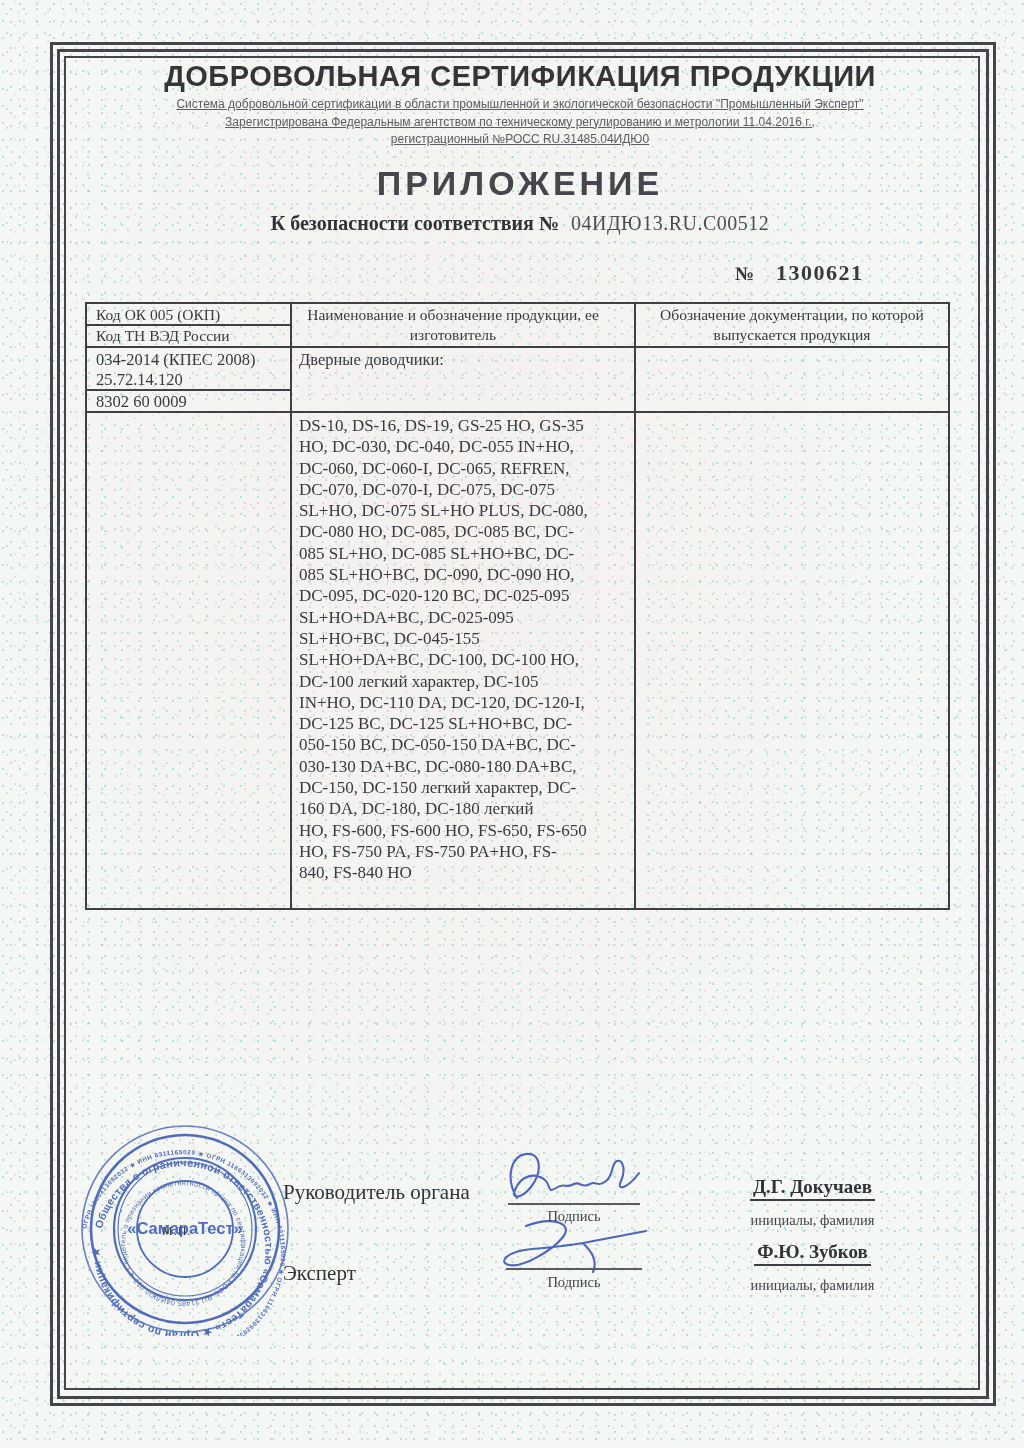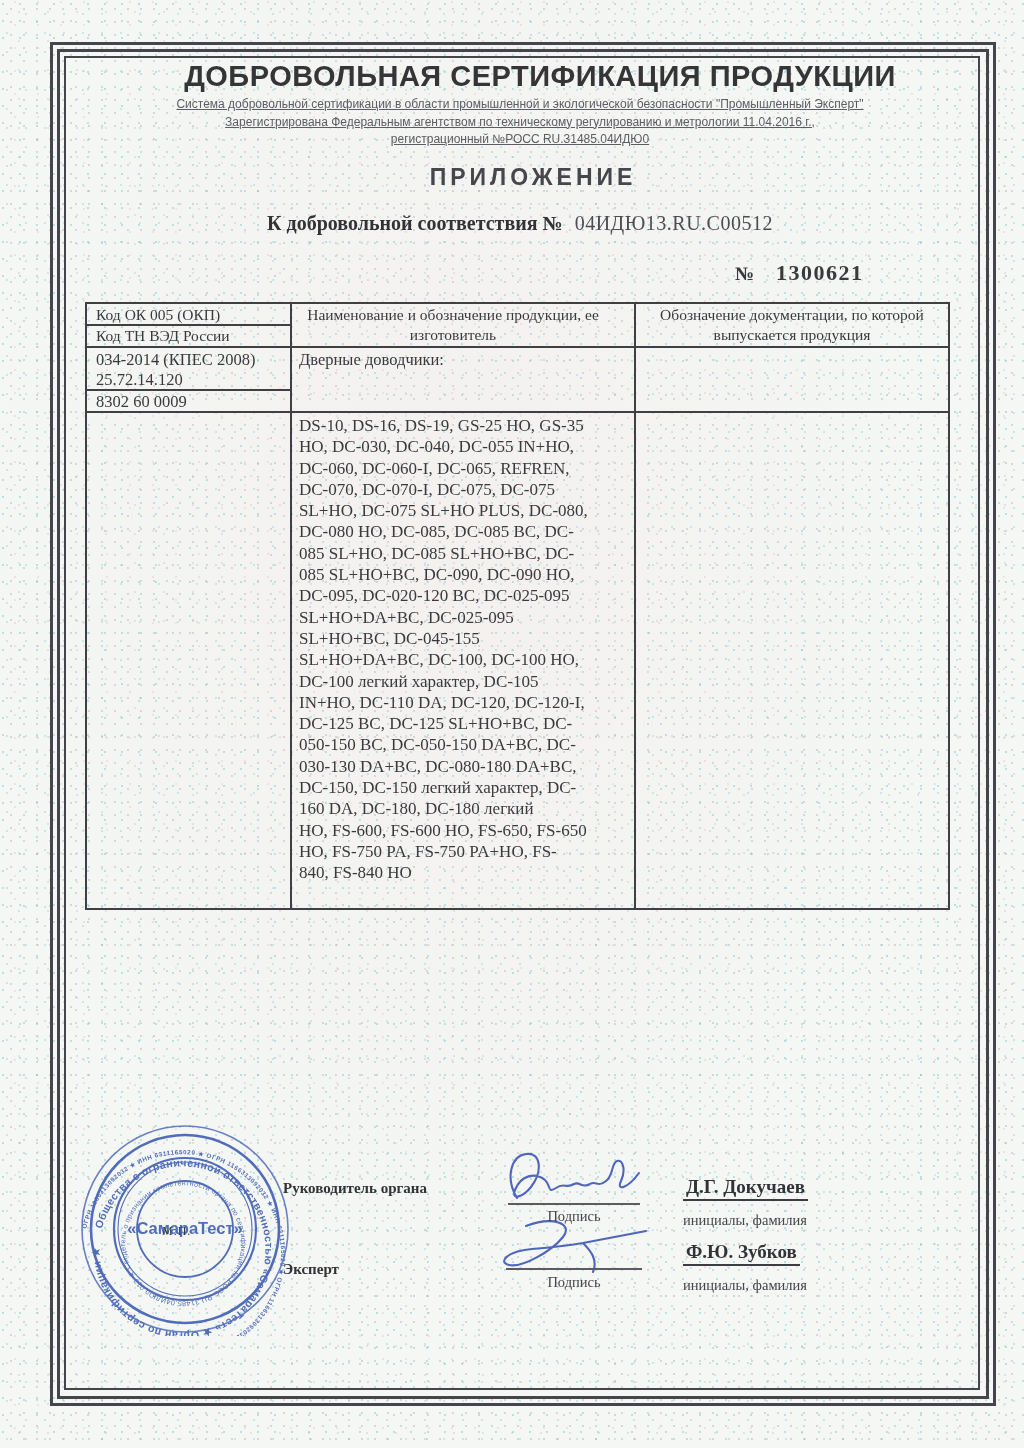--- a/index.html
+++ b/index.html
@@ -23,23 +23,23 @@
   .tint{
     position:absolute;inset:0;pointer-events:none;
     background:radial-gradient(ellipse at 44% 38%, rgba(242,205,210,0.16), transparent 58%);
   }
   
   .frame1{position:absolute;left:50px;top:42px;width:940px;height:1358px;border:3px solid #45454b;}
   .frame2{position:absolute;left:57px;top:49px;width:926px;height:1344px;border:3px solid #45454b;}
   .frame3{position:absolute;left:64px;top:56px;width:912px;height:1330px;border:2px solid #45454b;}
 
   .center-band{position:absolute;left:50px;width:940px;text-align:center;}
-  .doc-title{top:60px;font-family:"Liberation Sans",sans-serif;font-weight:bold;font-size:29px;letter-spacing:0.5px;color:#353538;padding-left:20px;}
+  .doc-title{top:60px;font-family:"Liberation Sans",sans-serif;font-weight:bold;font-size:29px;letter-spacing:0.5px;color:#353538;}
   .doc-sub{top:96px;font-family:"Liberation Sans",sans-serif;font-size:12px;line-height:17.5px;color:#5c5c62;text-decoration:underline;}
-  .appendix{top:164px;font-family:"Liberation Sans",sans-serif;font-weight:bold;font-size:23px;letter-spacing:4px;color:#46464c;padding-left:13px;}
+  .appendix{top:164px;font-family:"Liberation Sans",sans-serif;font-weight:bold;font-size:34px;letter-spacing:4px;color:#46464c;}
   .certline{top:212px;font-size:20px;}
   .certline .lbl{font-weight:bold;color:#333337;}
   .certline .num{color:#4c4c52;margin-left:12px;letter-spacing:0.5px;}
   .formnum{position:absolute;left:735px;top:260px;font-weight:bold;color:#3a3a3e;}
   .formnum .no{font-size:19px;margin-right:22px;}
   .formnum .digits{font-size:22px;letter-spacing:1.5px;}
 
   
   .tbl{position:absolute;left:85px;top:302px;width:865px;height:608px;border:2px solid #3f3f44;box-sizing:border-box;}
   .tl{position:absolute;background:#3f3f44;}
@@ -57,33 +57,33 @@
   .code1{left:9px;top:46px;font-size:16.5px;}
   .code2{left:9px;top:66px;font-size:16.5px;}
   .code3{left:9px;top:88px;font-size:16.5px;}
   .ptype{left:212px;top:46px;font-size:16.5px;}
   .plist{left:212px;top:111px;width:334px;font-size:17px;}
   .plist div{height:21.3px;line-height:21.3px;white-space:nowrap;}
 
   
   .stamp{position:absolute;left:78px;top:1122px;opacity:0.88;}
   .mp{position:absolute;left:162px;top:1224px;font-size:12px;color:#3a3a3e;letter-spacing:1px;}
-  .roleLbl{position:absolute;left:283px;font-size:15px;font-weight:bold;color:#333337;}
+  .roleLbl{position:absolute;left:283px;font-size:21px;font-weight:normal;color:#333337;}
   .role1{top:1180px;}
   .role2{top:1261px;}
   .sigsvg{position:absolute;}
   .sig1{left:495px;top:1144px;}
   .sig2{left:486px;top:1214px;}
   .sigline{position:absolute;height:2px;background:#5b5b62;}
   .line1{left:508px;top:1203px;width:132px;}
   .line2{left:506px;top:1268px;width:136px;}
   .sigcap{position:absolute;font-size:14.5px;color:#45454b;text-align:center;}
   .cap1{left:508px;top:1208px;width:132px;}
   .cap2{left:506px;top:1274px;width:136px;}
-  .nameblock{position:absolute;left:683px;width:195px;text-align:left;}
+  .nameblock{position:absolute;left:715px;width:195px;text-align:center;}
   .nb1{top:1176px;}
   .nb2{top:1241px;}
   .nameblock .nm{display:inline-block;font-size:19px;font-weight:bold;color:#333337;border-bottom:2px solid #3c3c42;padding:0 3px 1px 3px;}
   .nameblock .cap{font-size:14.5px;color:#45454b;margin-top:11px;}
 </style>
 </head>
 <body>
 
 <div class="page">
   <div class="tint"></div>
@@ -93,21 +93,21 @@
   <div class="frame3"></div>
 
   <div class="center-band doc-title">ДОБРОВОЛЬНАЯ СЕРТИФИКАЦИЯ ПРОДУКЦИИ</div>
   <div class="center-band doc-sub">
     <div>Система добровольной сертификации в области промышленной и экологической безопасности "Промышленный Эксперт"</div>
     <div>Зарегистрирована Федеральным агентством по техническому регулированию и метрологии 11.04.2016 г.,</div>
     <div>регистрационный №РОСС RU.31485.04ИДЮ0</div>
   </div>
   <div class="center-band appendix">ПРИЛОЖЕНИЕ</div>
   <div class="center-band certline">
-    <span class="lbl">К добровольной соответствия №</span><span class="num">04ИДЮ13.RU.C00512</span>
+    <span class="lbl">К безопасности соответствия №</span><span class="num">04ИДЮ13.RU.C00512</span>
   </div>
   <div class="formnum">
     <span class="no">№</span><span class="digits">1300621</span>
   </div>
 
   <div class="tbl">
     <div class="tl v1"></div>
     <div class="tl v2"></div>
     <div class="tl hHead"></div>
     <div class="tl hC1a"></div>

